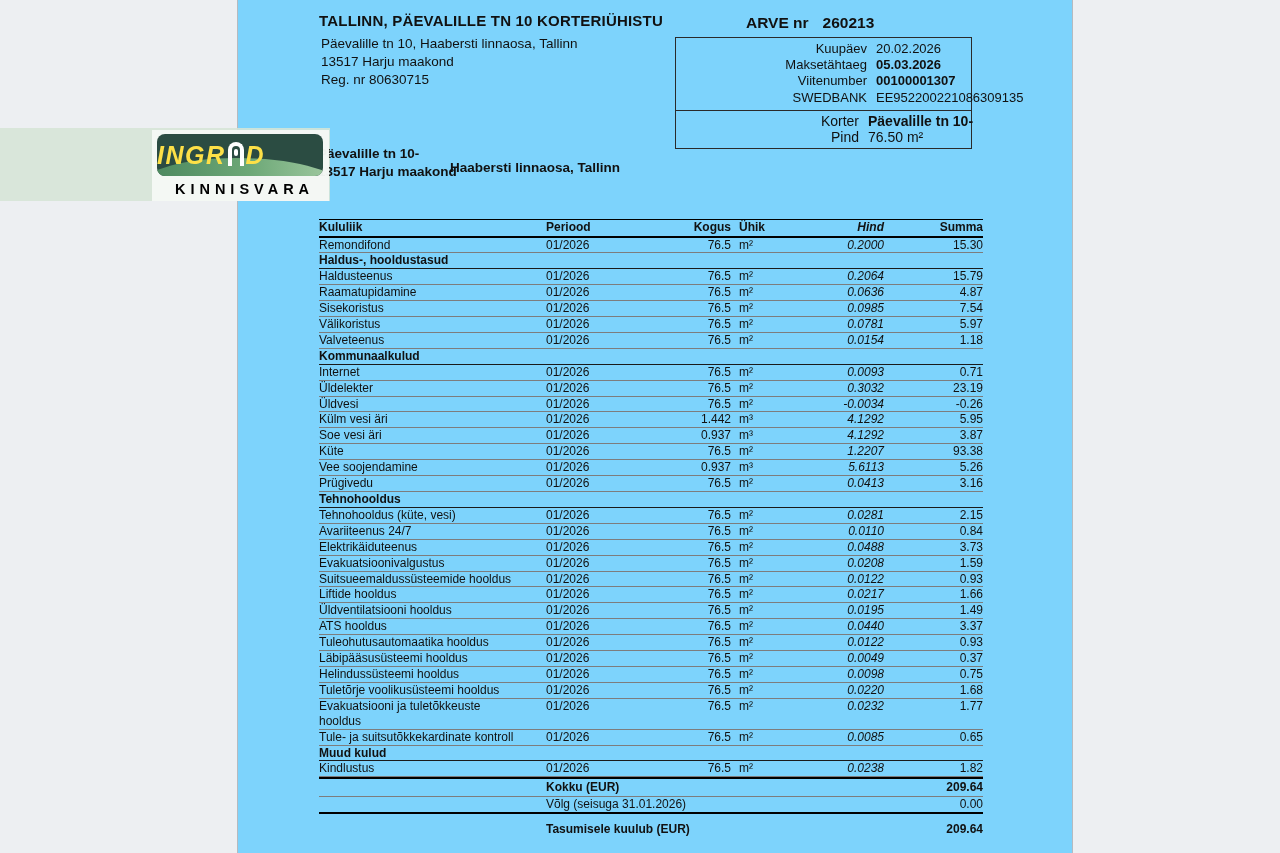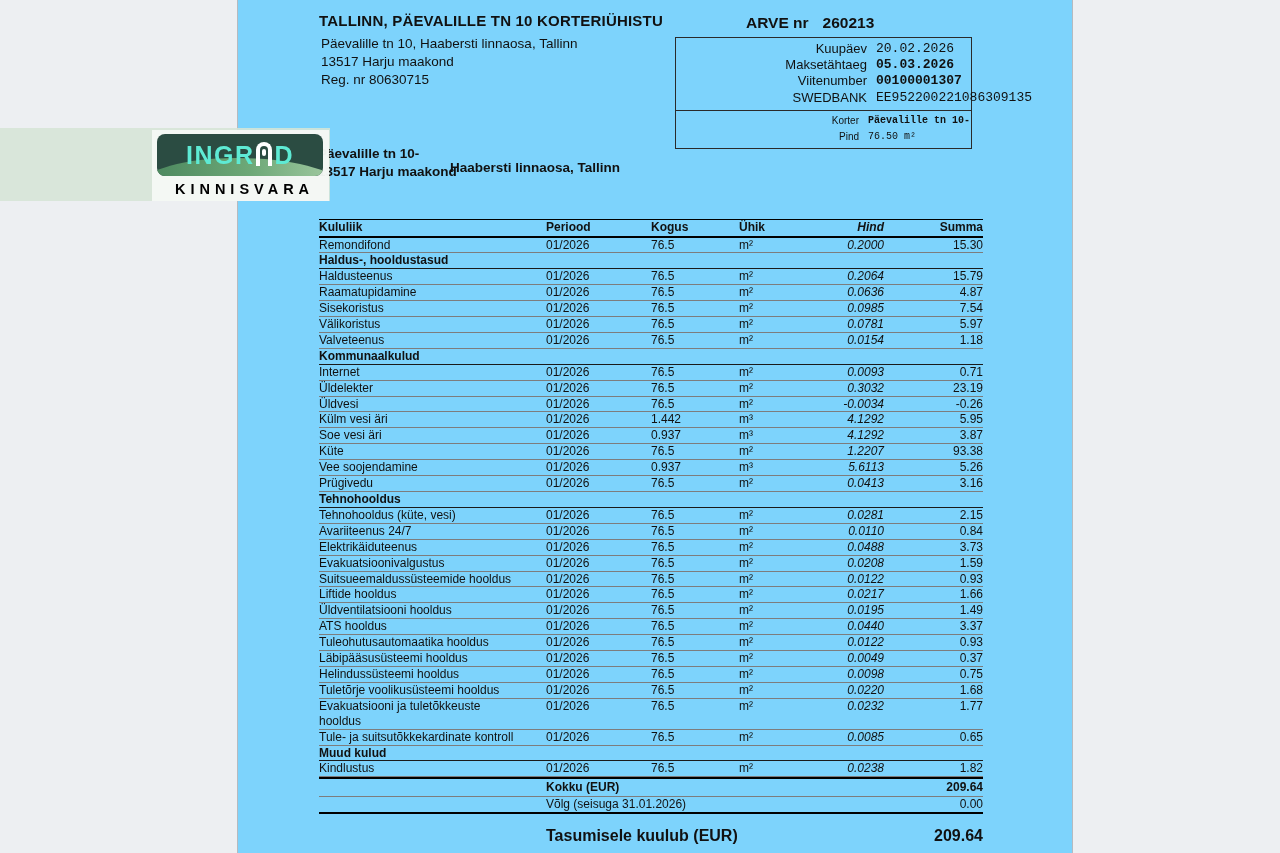--- a/index.html
+++ b/index.html
@@ -18,62 +18,62 @@
     border-left: 1px solid #b6babf;
     border-right: 1px solid #b6babf;
   }
   
   .company { position:absolute; left:81px; top:12px; font-size:15px; font-weight:bold; letter-spacing:.2px; white-space:nowrap; }
   .issuer-addr { position:absolute; left:83px; top:35px; font-size:13.5px; line-height:18px; }
   
   .arve { position:absolute; left:508px; top:14px; font-size:15.5px; font-weight:bold; white-space:nowrap; }
   .arve .num { margin-left:14px; }
   .infobox  { position:absolute; left:437px; top:37px;  width:297px; border:1.5px solid #2a2a2a; padding:3px 6px 4px 8px; font-size:13px; }
-  .korterbox{ position:absolute; left:437px; top:110px; width:297px; border:1.5px solid #2a2a2a; padding:2px 6px 3px 0; font-size:10px; }
+  .korterbox{ position:absolute; left:437px; top:110px; width:297px; border:1.5px solid #2a2a2a; padding:2px 6px 3px 0; font-size:14px; }
   .brow { display:flex; line-height:16.2px; }
   .blbl { width:183px; text-align:right; flex:none; }
-  .bval { margin-left:9px; white-space:nowrap;font-family:Liberation Mono, monospace; }
+  .bval { margin-left:9px; white-space:nowrap; }
   .bval.b { font-weight:bold; }
   
   .band { position:absolute; left:0; top:128px; width:330px; height:73px; background:rgba(214,229,214,.88); z-index:3; }
   .recipient { position:absolute; z-index:4; font-weight:bold; font-size:13.5px; white-space:nowrap; }
   .r1a { left:318px; top:146px; }
   .r1b { left:450px; top:160px; }
   .r2  { left:318px; top:164px; }
   .logo { position:absolute; left:152px; top:130px; width:177px; height:71px; background:rgba(245,248,245,.97); z-index:5; }
   .logo-rect { position:absolute; left:5px; top:4px; width:166px; height:42px; background:#2b4c42; border-radius:8px; overflow:hidden; }
   .hill { position:absolute; left:-14px; right:-14px; bottom:-12px; height:30px;
           background:linear-gradient(90deg,#49855c 0%,#6da877 55%,#a3cba3 100%);
           border-radius:55% 60% 0 0 / 100% 100% 0 0; }
-  .logo-text { position:absolute; left:0; top:6px; width:100%; text-align:center; color:#5eead4;
-               font-weight:bold; font-size:25px; letter-spacing:1.5px; line-height:30px; z-index:2; white-space:nowrap; }
+  .logo-text { position:absolute; left:0; top:6px; width:100%; color:#fde047;
+               font-weight:bold; font-size:25px; letter-spacing:1.5px; line-height:30px; z-index:2; white-space:nowrap;font-style:italic; }
   .arch { display:inline-block; position:relative; width:16px; height:24px; border:4px solid #fff;
           border-bottom:none; border-radius:10px 10px 0 0; vertical-align:-2px; margin:0 2px; }
   .archdot { position:absolute; left:50%; top:3px; transform:translateX(-50%); width:4px; height:7px; background:#fff; border-radius:2px; }
   .logo-sub { position:absolute; bottom:4px; left:4px; width:100%; text-align:center; color:#000000;
               font-weight:bold; font-size:14.5px; letter-spacing:5px; white-space:nowrap; }
   
   .invtable { position:absolute; left:81px; top:219px; width:664px; font-size:12px; }
   .t-head { display:flex; font-weight:bold; border-top:1.5px solid #000; border-bottom:2.2px solid #000; line-height:13.5px; padding:1px 0; }
   .t-row  { display:flex; line-height:14.9px; }
   .t-item { border-bottom:1px solid #7d7d7d; }
   .t-section { font-weight:bold; border-bottom:1.5px solid #1a1a1a; }
   .c-section { width:100%; }
   .c-label  { width:227px; padding-right:20px; white-space:pre-line; }
   .c-period { width:105px; }
-  .c-qty    { width:80px;  }
+  .c-qty    { width:80px;  text-align:right; }
   .c-unit   { width:45px;  padding-left:8px; }
   .c-price  { width:108px; text-align:right;font-style:italic; }
   .c-sum    { width:99px;  text-align:right; }
   .t-total { display:flex; }
   .tt-label { margin-left:227px; flex:1; }
   .tt-value { text-align:right; white-space:nowrap; }
   .t-total.bold   { font-weight:bold; border-top:2.4px solid #000; line-height:15.2px; padding-top:1px; }
   .t-total.normal { border-top:1px solid #7d7d7d; line-height:15.2px;gap:46px; }
-  .t-total.grand  { font-weight:bold; border-top:2.4px solid #000; font-size:16px; line-height:19px; padding-top:12px; }
+  .t-total.grand  { font-weight:bold; border-top:2.4px solid #000; font-size:12px; line-height:19px; padding-top:6px; }
 </style>
 </head>
 <body>
 
 <div class="page">
 
   <div class="company">TALLINN, PÄEVALILLE TN 10 KORTERIÜHISTU</div>
 
   <div class="issuer-addr">
     <div>Päevalille tn 10, Haabersti linnaosa, Tallinn</div>

